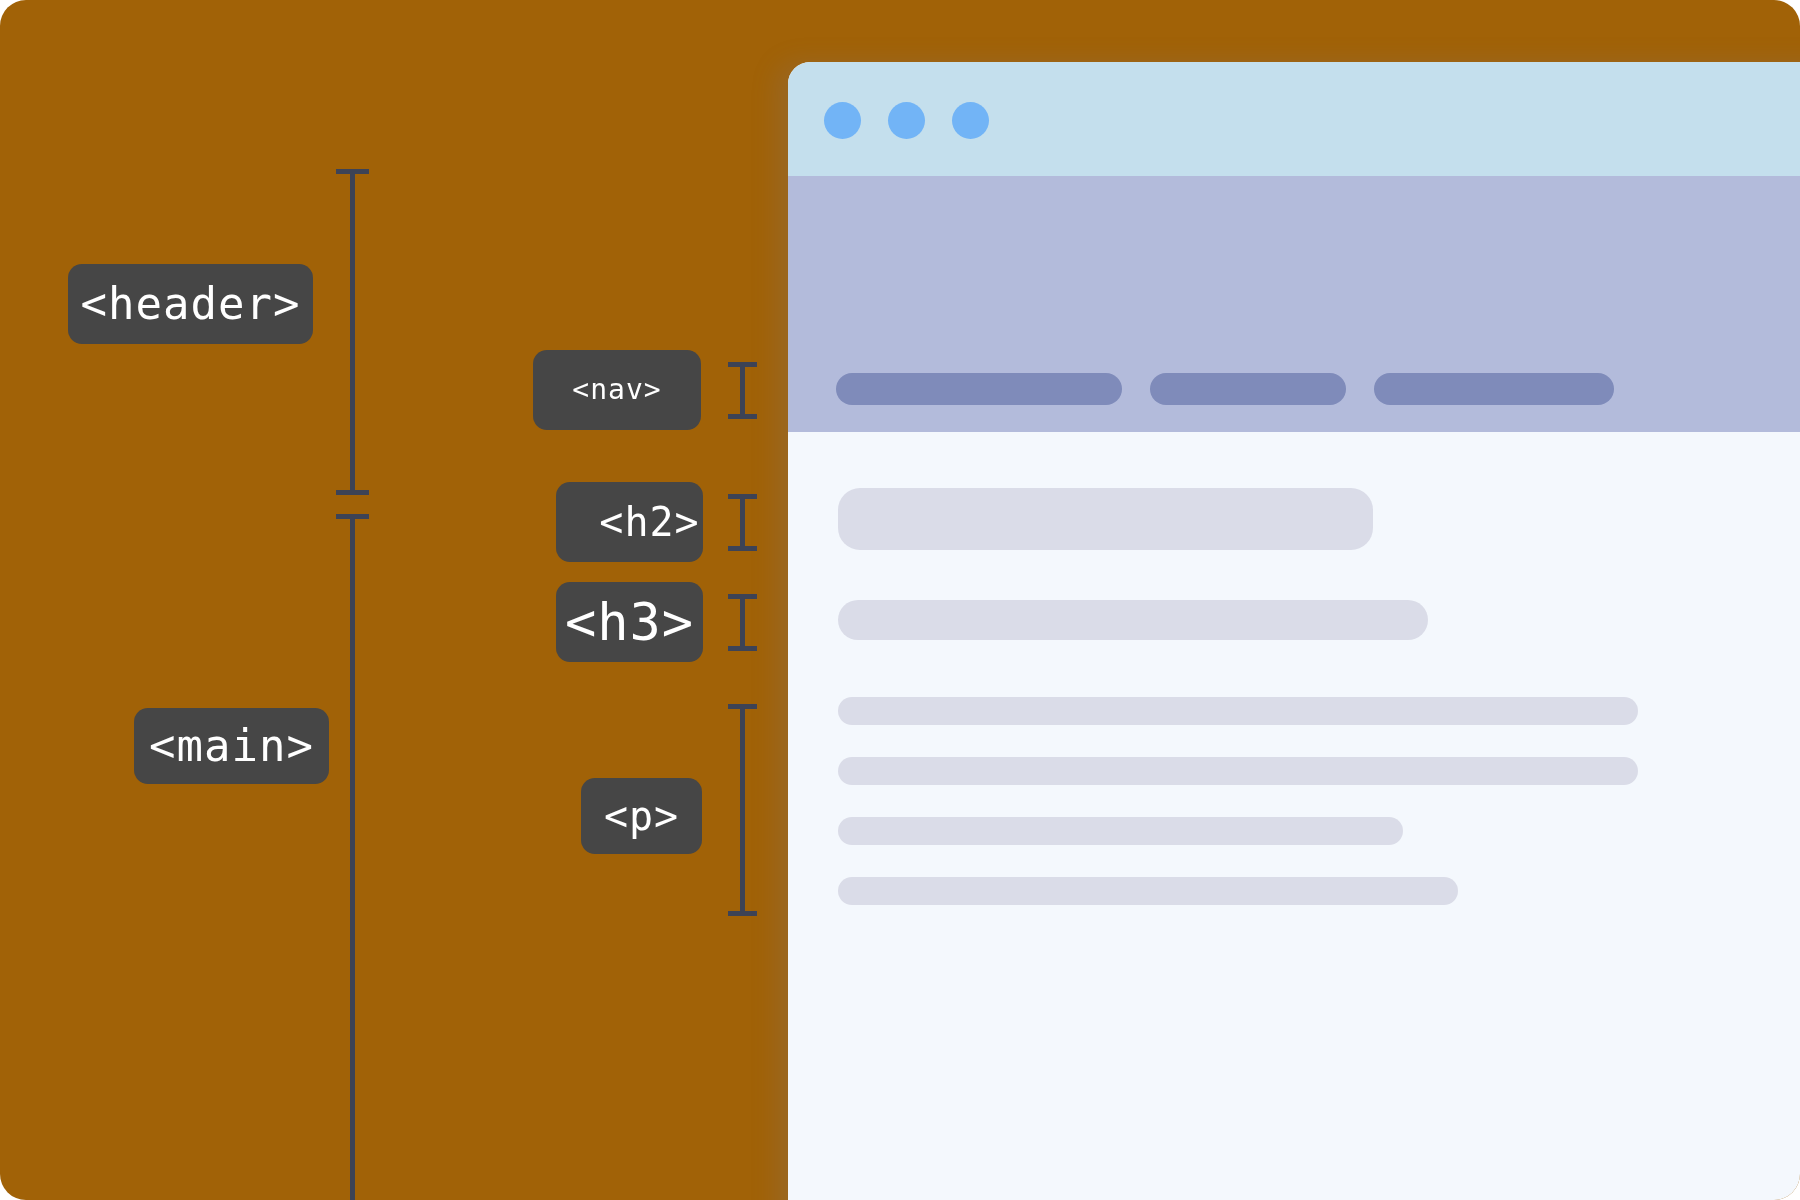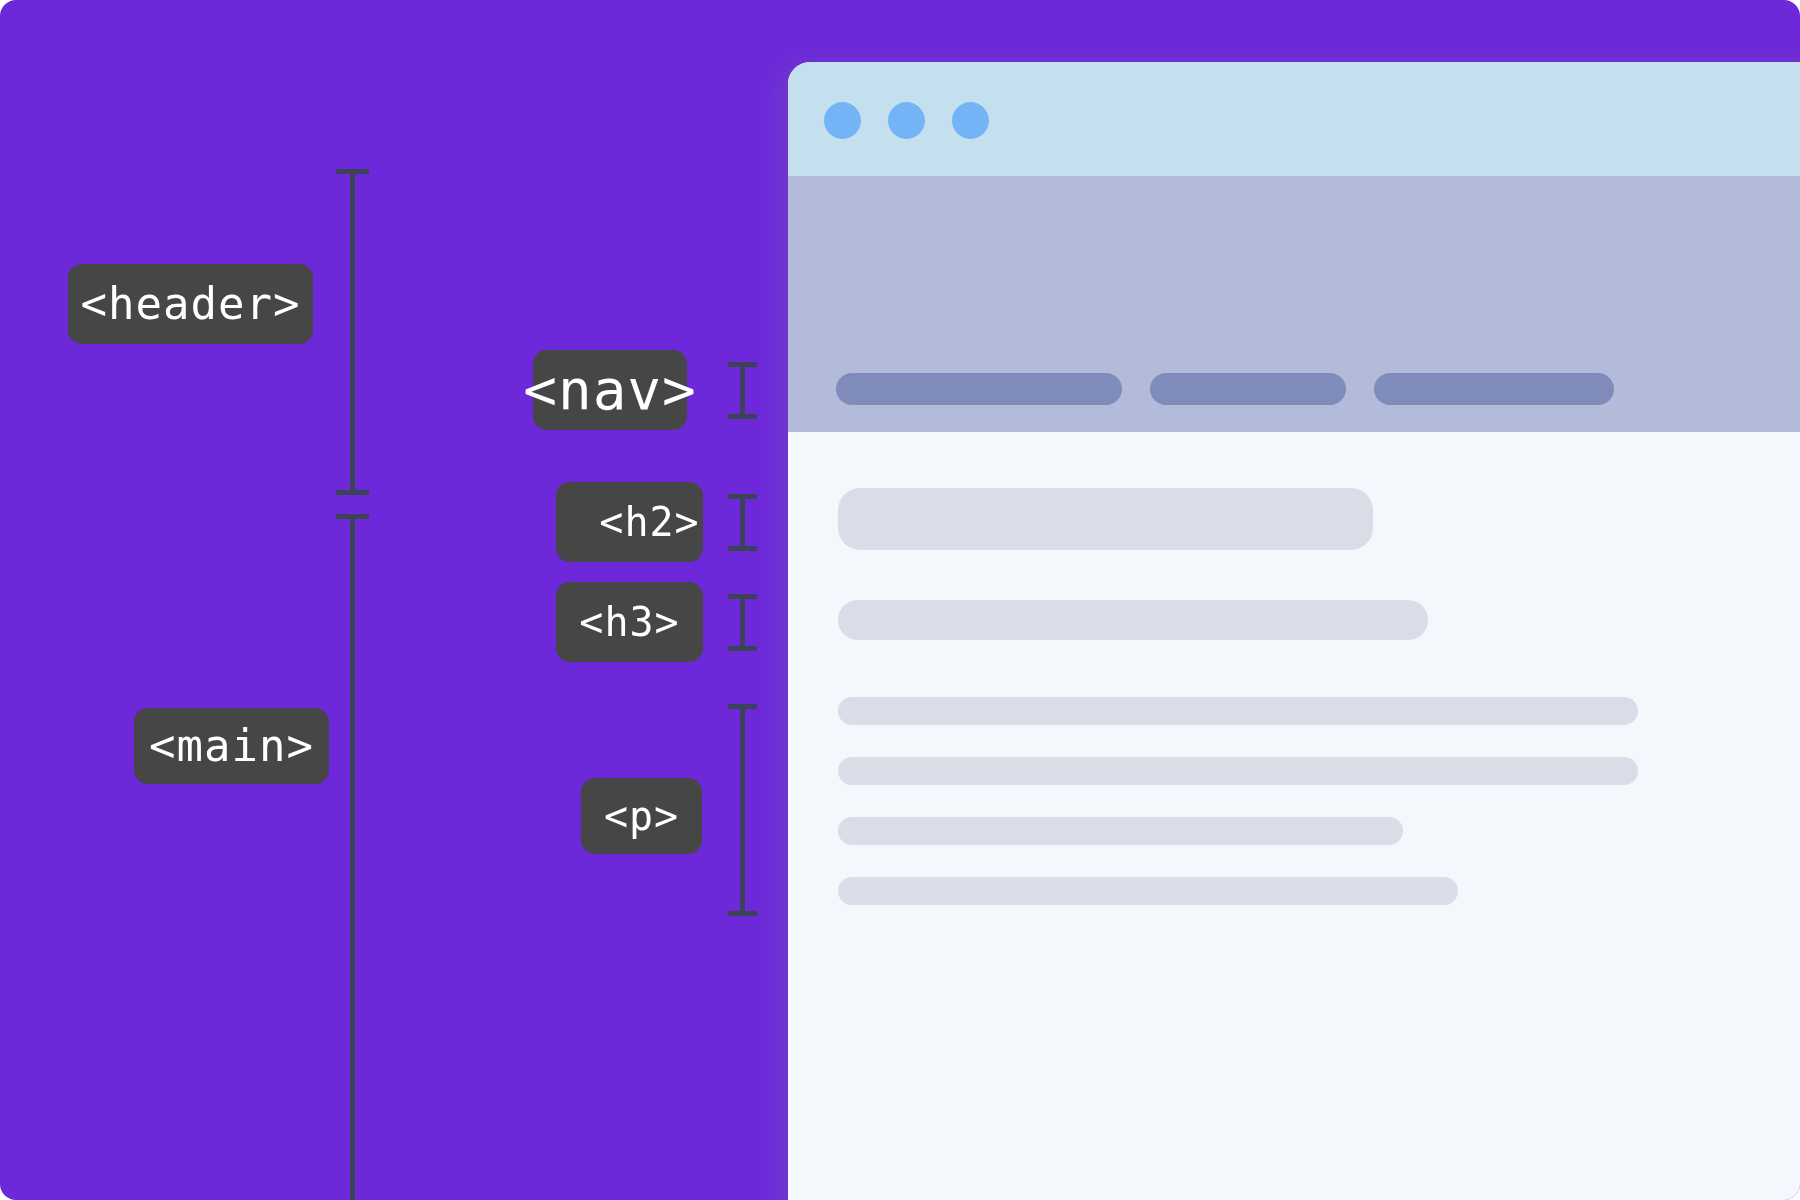--- a/index.html
+++ b/index.html
@@ -5,22 +5,22 @@
   * { margin:0; padding:0; box-sizing:border-box; }
   html, body {
     width:1800px; height:1200px;
     background:#ffffff;
     font-family:"DejaVu Sans Mono", monospace;
     overflow:hidden;
   }
   #stage {
     position:relative;
     width:1800px; height:1200px;
-    background:#6d28d9;
-    border-radius:16px;
+    background:#a16207;
+    border-radius:26px;
     overflow:hidden;
   }
 
   
   .tag {
     position:absolute;
     background:#464646;
     color:#ffffff;
     border-radius:14px;
     font-family:"DejaVu Sans Mono", monospace;
@@ -28,23 +28,23 @@
     display:flex;
     align-items:center;
     justify-content:center;
     letter-spacing:1px;
     white-space:nowrap;
     line-height:1;
   }
 
   #tag-header { left:68px;  top:264px;  width:245px; height:80px;  font-size:44px; }
   #tag-main   { left:134px; top:708px;  width:195px; height:76px;  font-size:44px; }
-  #tag-nav    { left:533px; top:350px;  width:154px; height:80px;  font-size:56px; }
+  #tag-nav    { left:533px; top:350px;  width:168px; height:80px;  font-size:28px; }
   #tag-h2     { left:556px; top:482px;  width:147px; height:80px;  font-size:40px;padding-left:40px; }
-  #tag-h3     { left:556px; top:582px;  width:147px; height:80px;  font-size:40px; }
+  #tag-h3     { left:556px; top:582px;  width:147px; height:80px;  font-size:52px; }
   #tag-p      { left:581px; top:778px;  width:121px; height:76px;  font-size:40px; }
 
   
   .spine-line {
     position:absolute;
     left:350px; width:5px;
     background:#3d4356;
   }
   .spine-cap {
     position:absolute;

